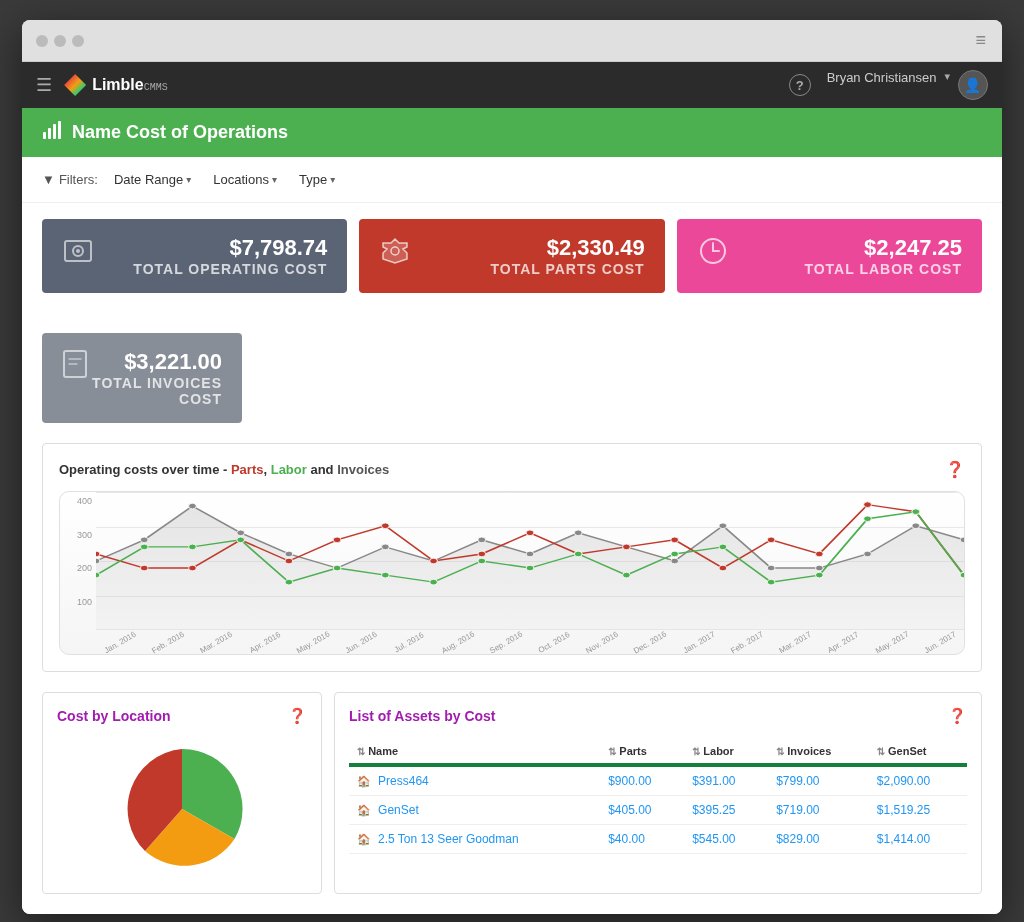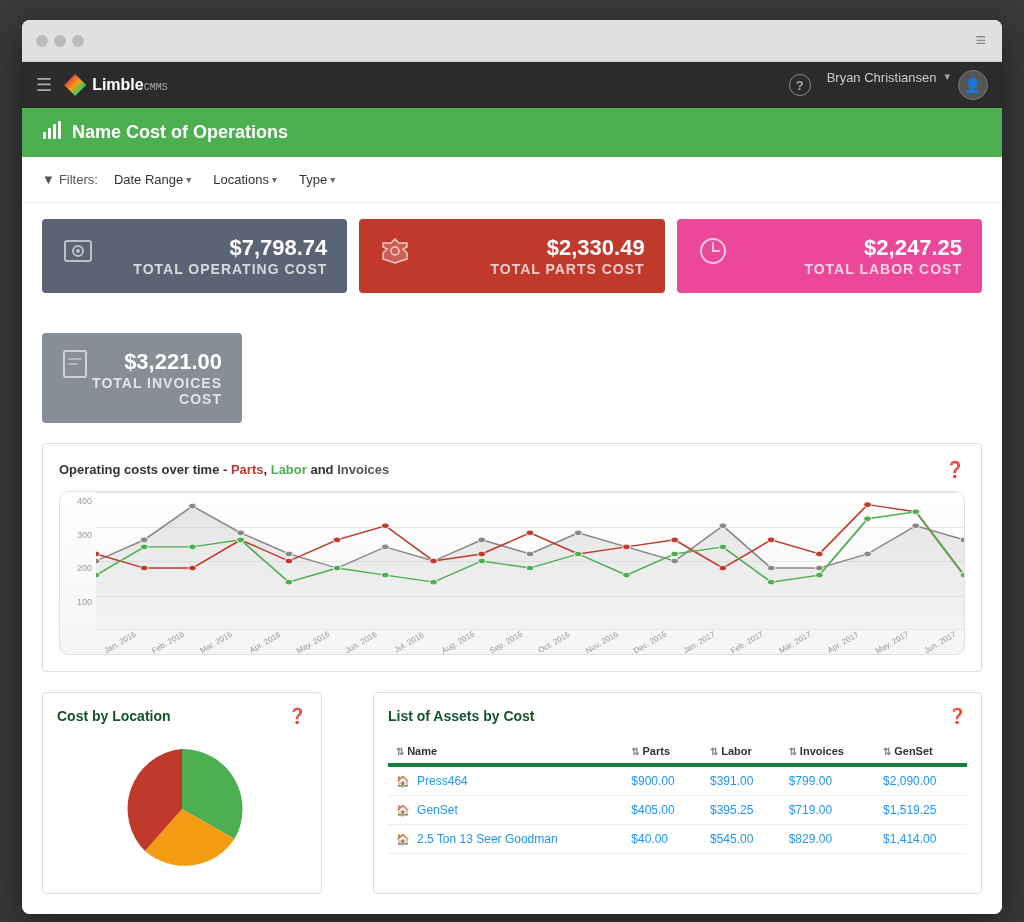--- a/index.html
+++ b/index.html
@@ -194,28 +194,28 @@
       gap: 12px;
       padding: 12px 20px 20px;
     }
     .panel {
       border: 1px solid #ddd;
       border-radius: 4px;
       background: #fff;
       padding: 14px;
     }
     .panel-left { flex: 0 0 280px; }
-    .panel-right { flex: 1; margin-left: 39px; }
+    .panel-right { flex: 1; }
     .panel-header {
       display: flex;
       align-items: center;
       justify-content: space-between;
       margin-bottom: 14px;
     }
-    .panel-title { font-size: 14px; font-weight: 600; color: #14532d; }
+    .panel-title { font-size: 14px; font-weight: 600; color: #a21caf; }
     .panel-help { color: #555; font-size: 15px; cursor: pointer; }
 
     
     .pie-container {
       display: flex;
       justify-content: center;
       align-items: center;
       height: 140px;
     }
 

